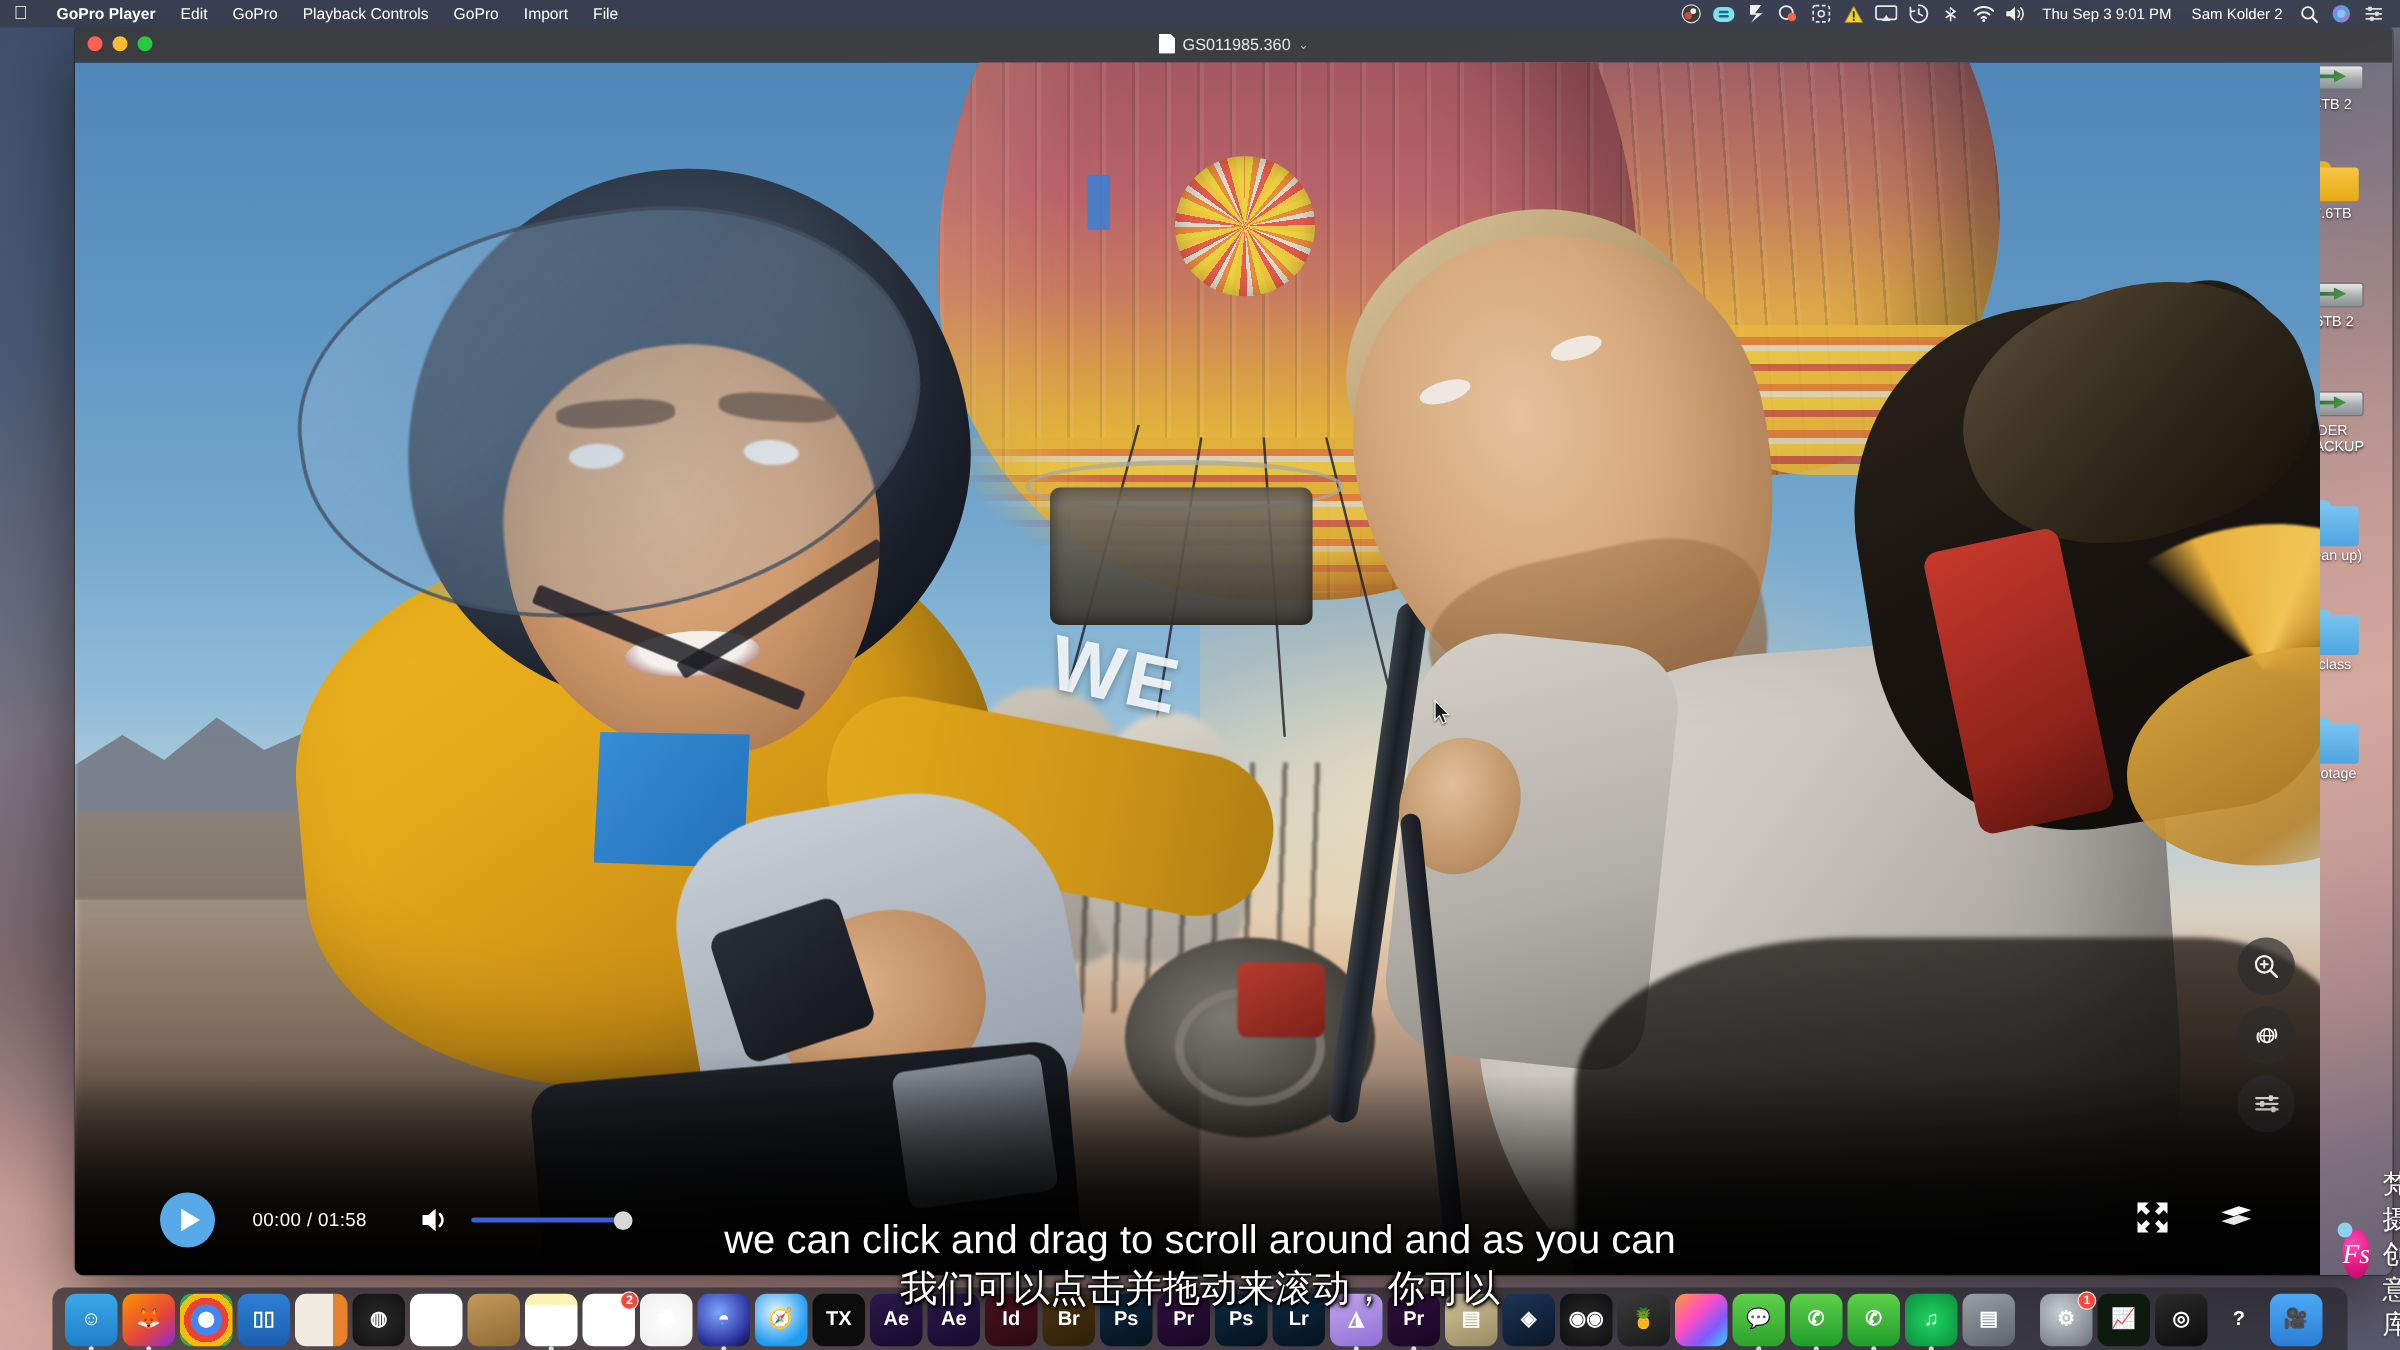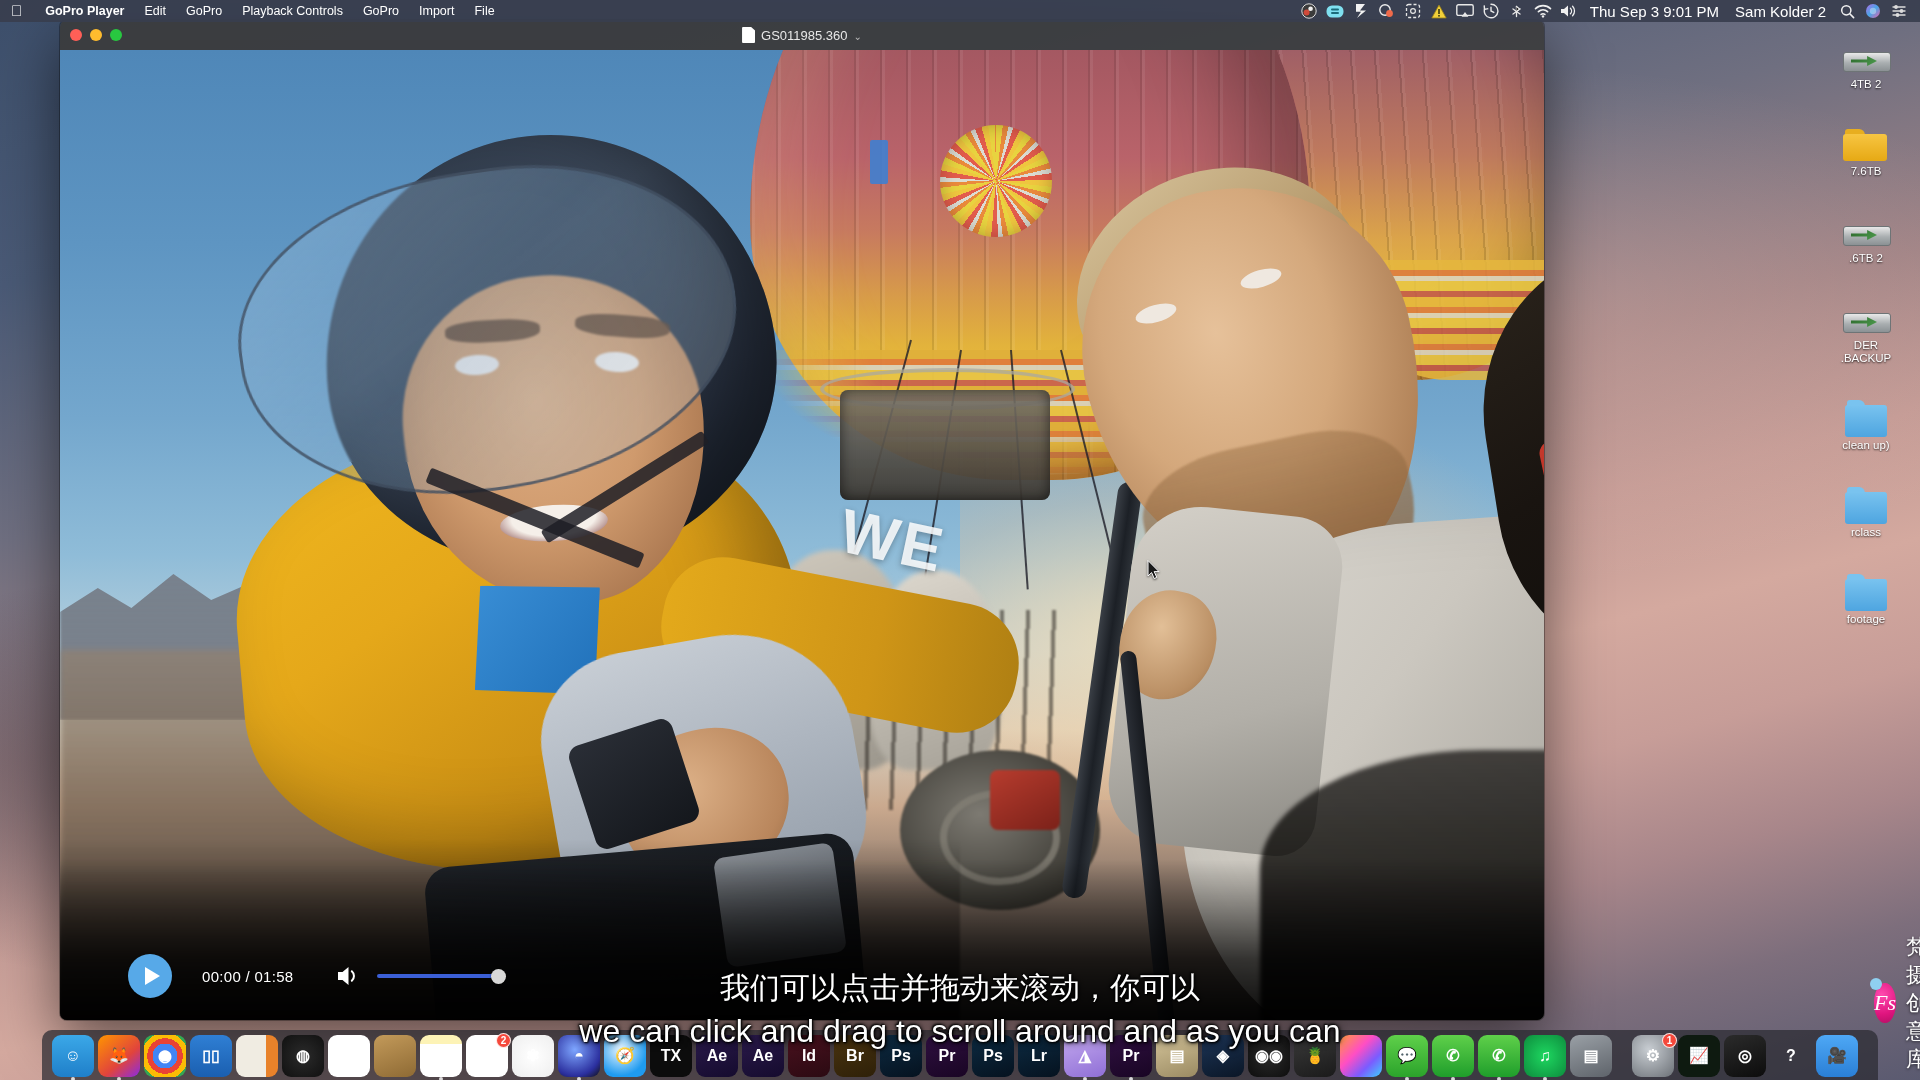--- a/index.html
+++ b/index.html
@@ -33,21 +33,21 @@
     color: #fff; font-size: 12.5px;
     z-index: 90;
     -webkit-font-smoothing: antialiased;
   }
   .mb-apple { padding: 0 13px 0 11px; font-size: 15px; line-height: 1; position: relative; top: -1px; }
   .mb-item { padding: 0 10px; white-space: nowrap; cursor: default; }
   .mb-item.app { font-weight: bold; }
   .mb-right { margin-left: auto; display: flex; align-items: center; gap: 0px; padding-right: 8px; }
   .mb-ic { width: 26px; height: 22px; display: flex; align-items: center; justify-content: center; }
   .mb-ic svg { display: block; }
-  .mb-text { padding: 0 8px; white-space: nowrap; font-size: 15px; }
+  .mb-text { padding: 0 8px; white-space: nowrap; font-size: 12px; }
 
   
   #desk-icons { position: absolute; right: 6px; top: 30px; width: 96px; z-index: 5; }
   .desk-icon { text-align: center; margin-bottom: 26px; }
   .desk-icon .glyph { height: 46px; display: flex; align-items: flex-end; justify-content: center; }
   .desk-icon .lbl {
     font-size: 11.5px; color: #fff; margin-top: 2px;
     text-shadow: 0 1px 2px rgba(0,0,0,.85);
     line-height: 13px; white-space: nowrap; overflow: hidden;
   }
@@ -83,21 +83,21 @@
   }
   .folder-blue:before{
     content:""; position:absolute; left:2px; top:-5px; width:18px; height:6px;
     background:#79c3ef; border-radius:3px 6px 0 0;
   }
 
   
   #window {
     position: absolute;
     left: 60px; top: 20px;
-    width: 1484px; height: 1000px;
+    width: 1854px; height: 1000px;
     border-radius: 7px;
     overflow: hidden;
     box-shadow: 0 22px 60px rgba(0,0,0,.55), 0 0 0 1px rgba(0,0,0,.3);
     z-index: 20;
   }
   #titlebar {
     height: 30px; width: 100%;
     background: rgba(58,58,58,.88);
     display: flex; align-items: center;
     position: relative;
@@ -933,22 +933,22 @@
                 <path d="M3 15 L17 10 L27 13 L13 18 Z" fill="#e8e8e8"></path>
               </svg>
           </div>
         </div>
       </div>
     </div>
   </div>
 </div>
 
 <div id="subs">
+  <div id="sub-en">we can click and drag to scroll around and as you can</div>
   <div id="sub-cn">我们可以点击并拖动来滚动，你可以</div>
-  <div id="sub-en">we can click and drag to scroll around and as you can</div>
 </div>
 
 <div id="dock">
   <div id="dock-items" style="display:flex; align-items:flex-end;">
       <div class="dock-item" style="background: linear-gradient(rgb(59, 168, 232), rgb(31, 127, 201));">
         <span style="font-size: 16px; line-height: 1;">☺</span>
         <span class="dot"></span>
       </div>
       <div class="dock-item" style="background: linear-gradient(140deg, rgb(255, 149, 0), rgb(225, 68, 60) 60%, rgb(138, 43, 226));">
         <span style="font-size: 16px; line-height: 1;">🦊</span>

